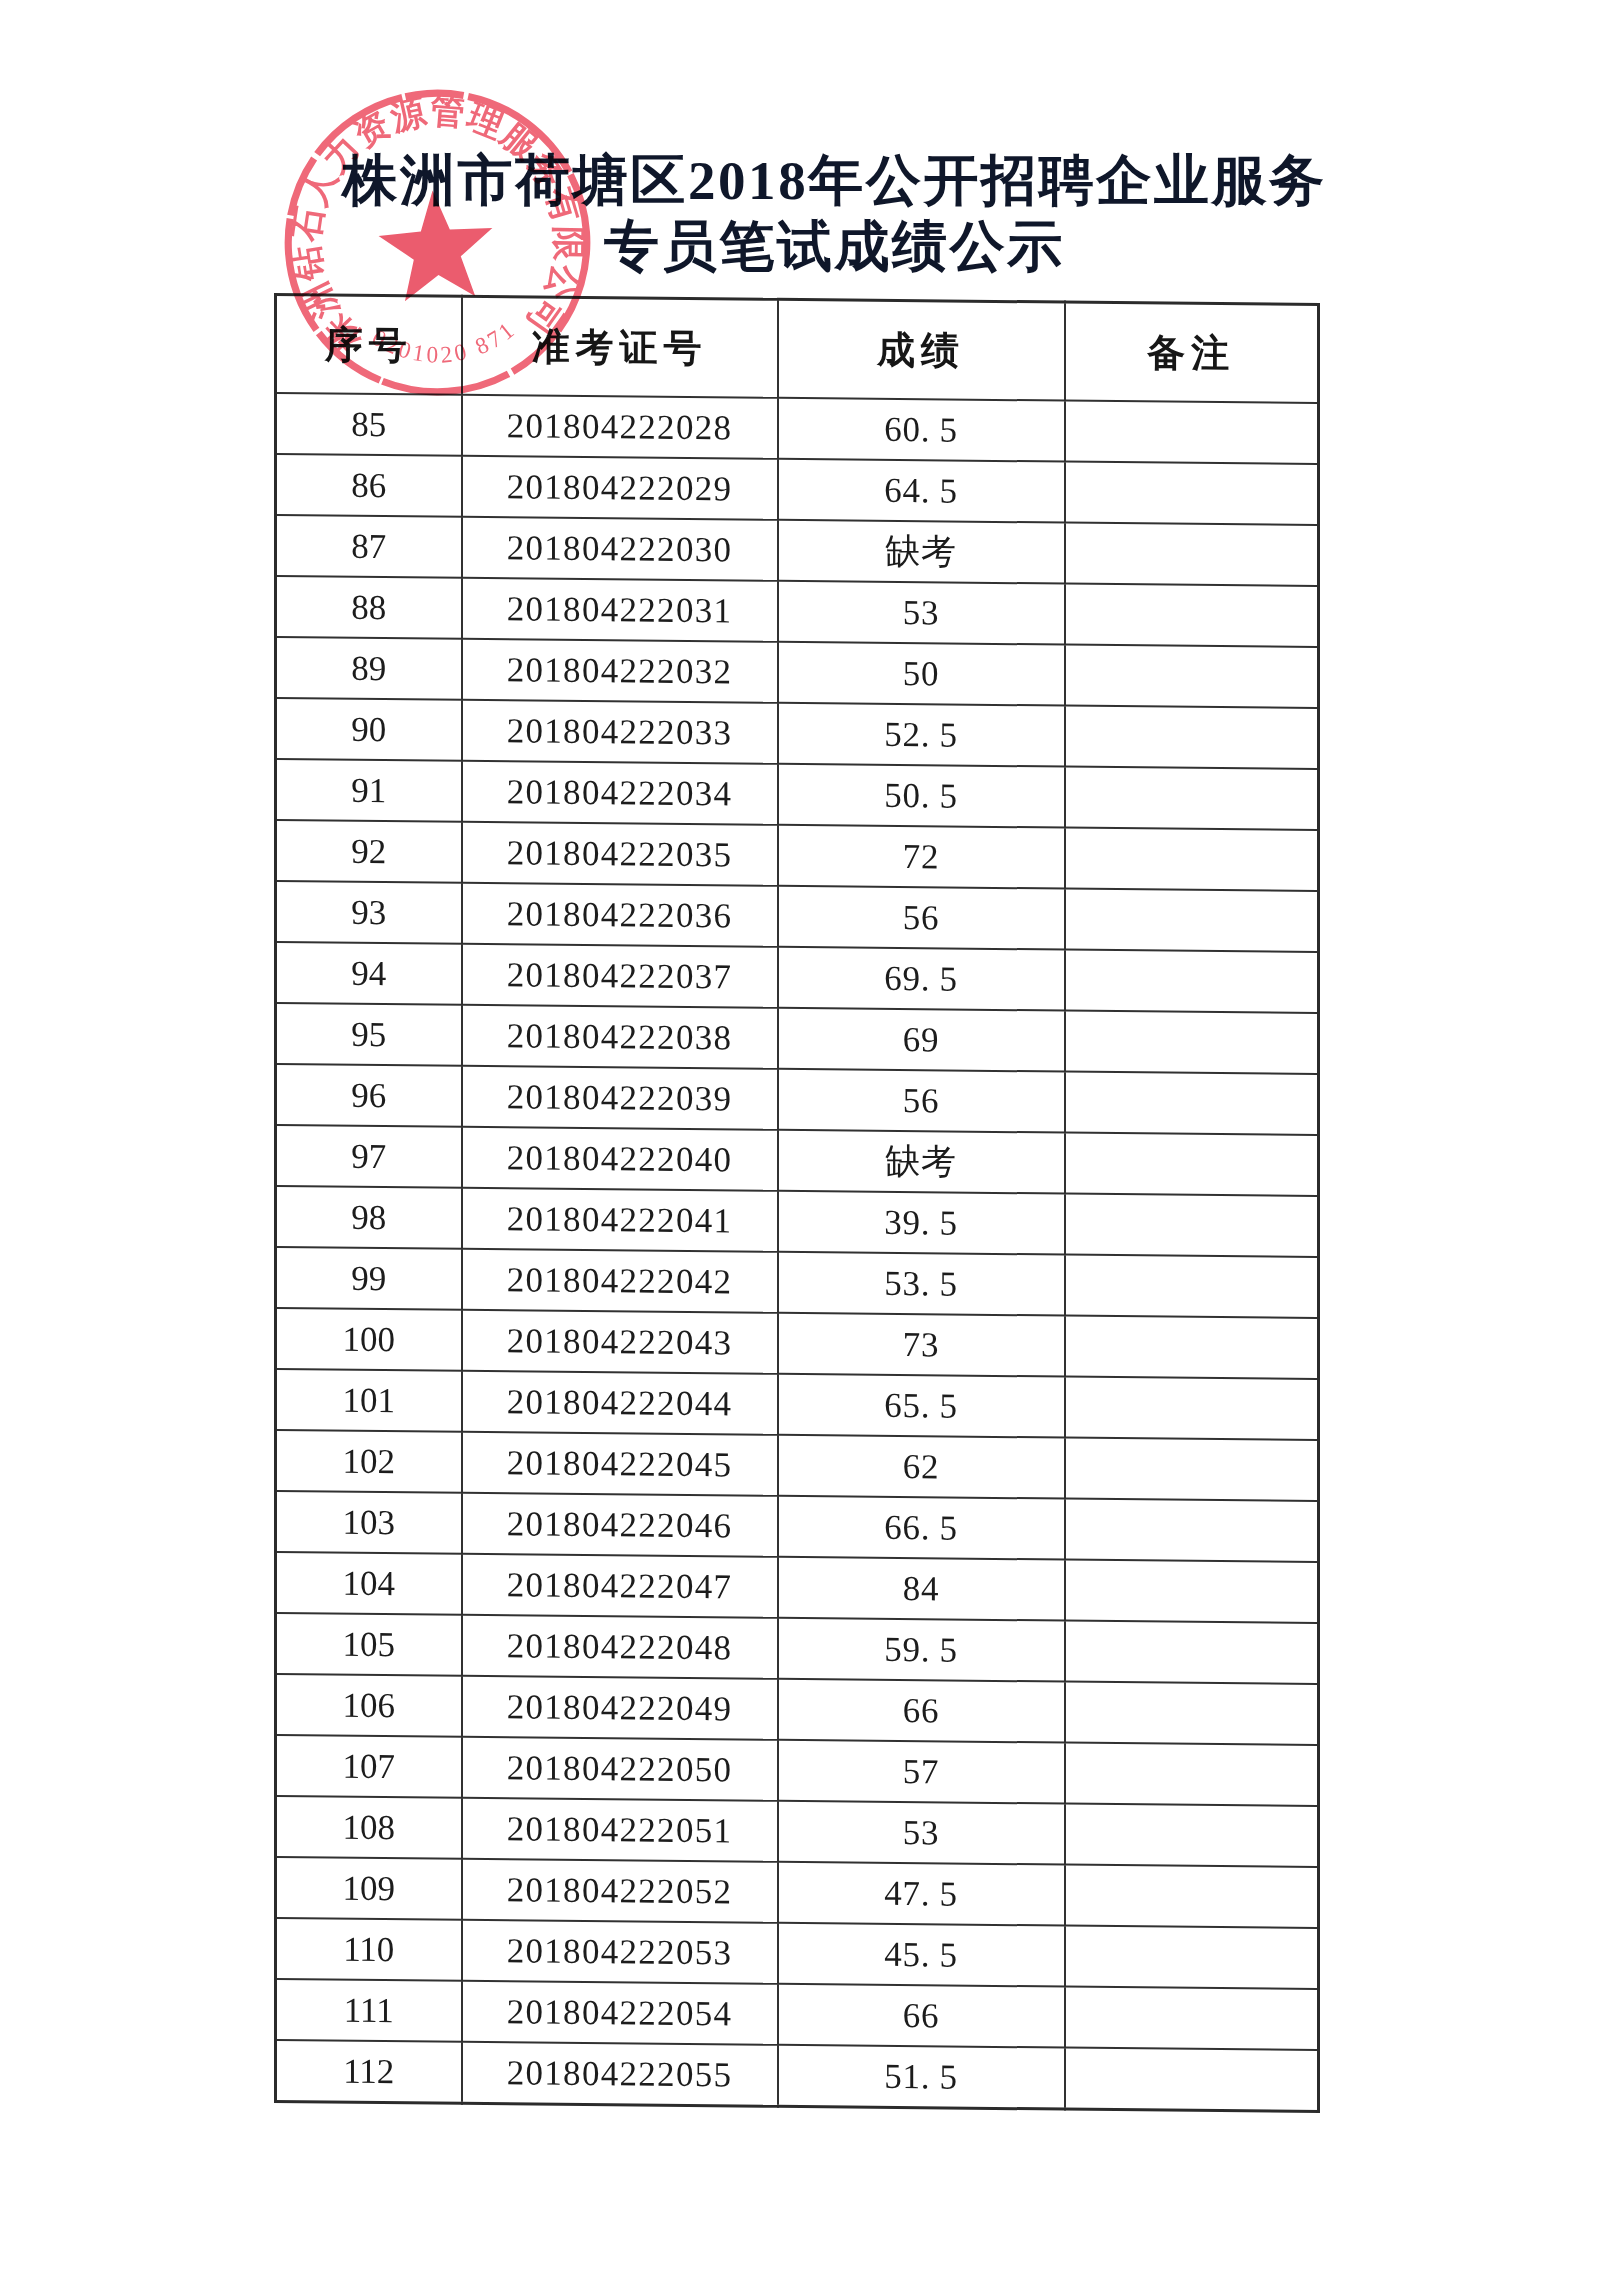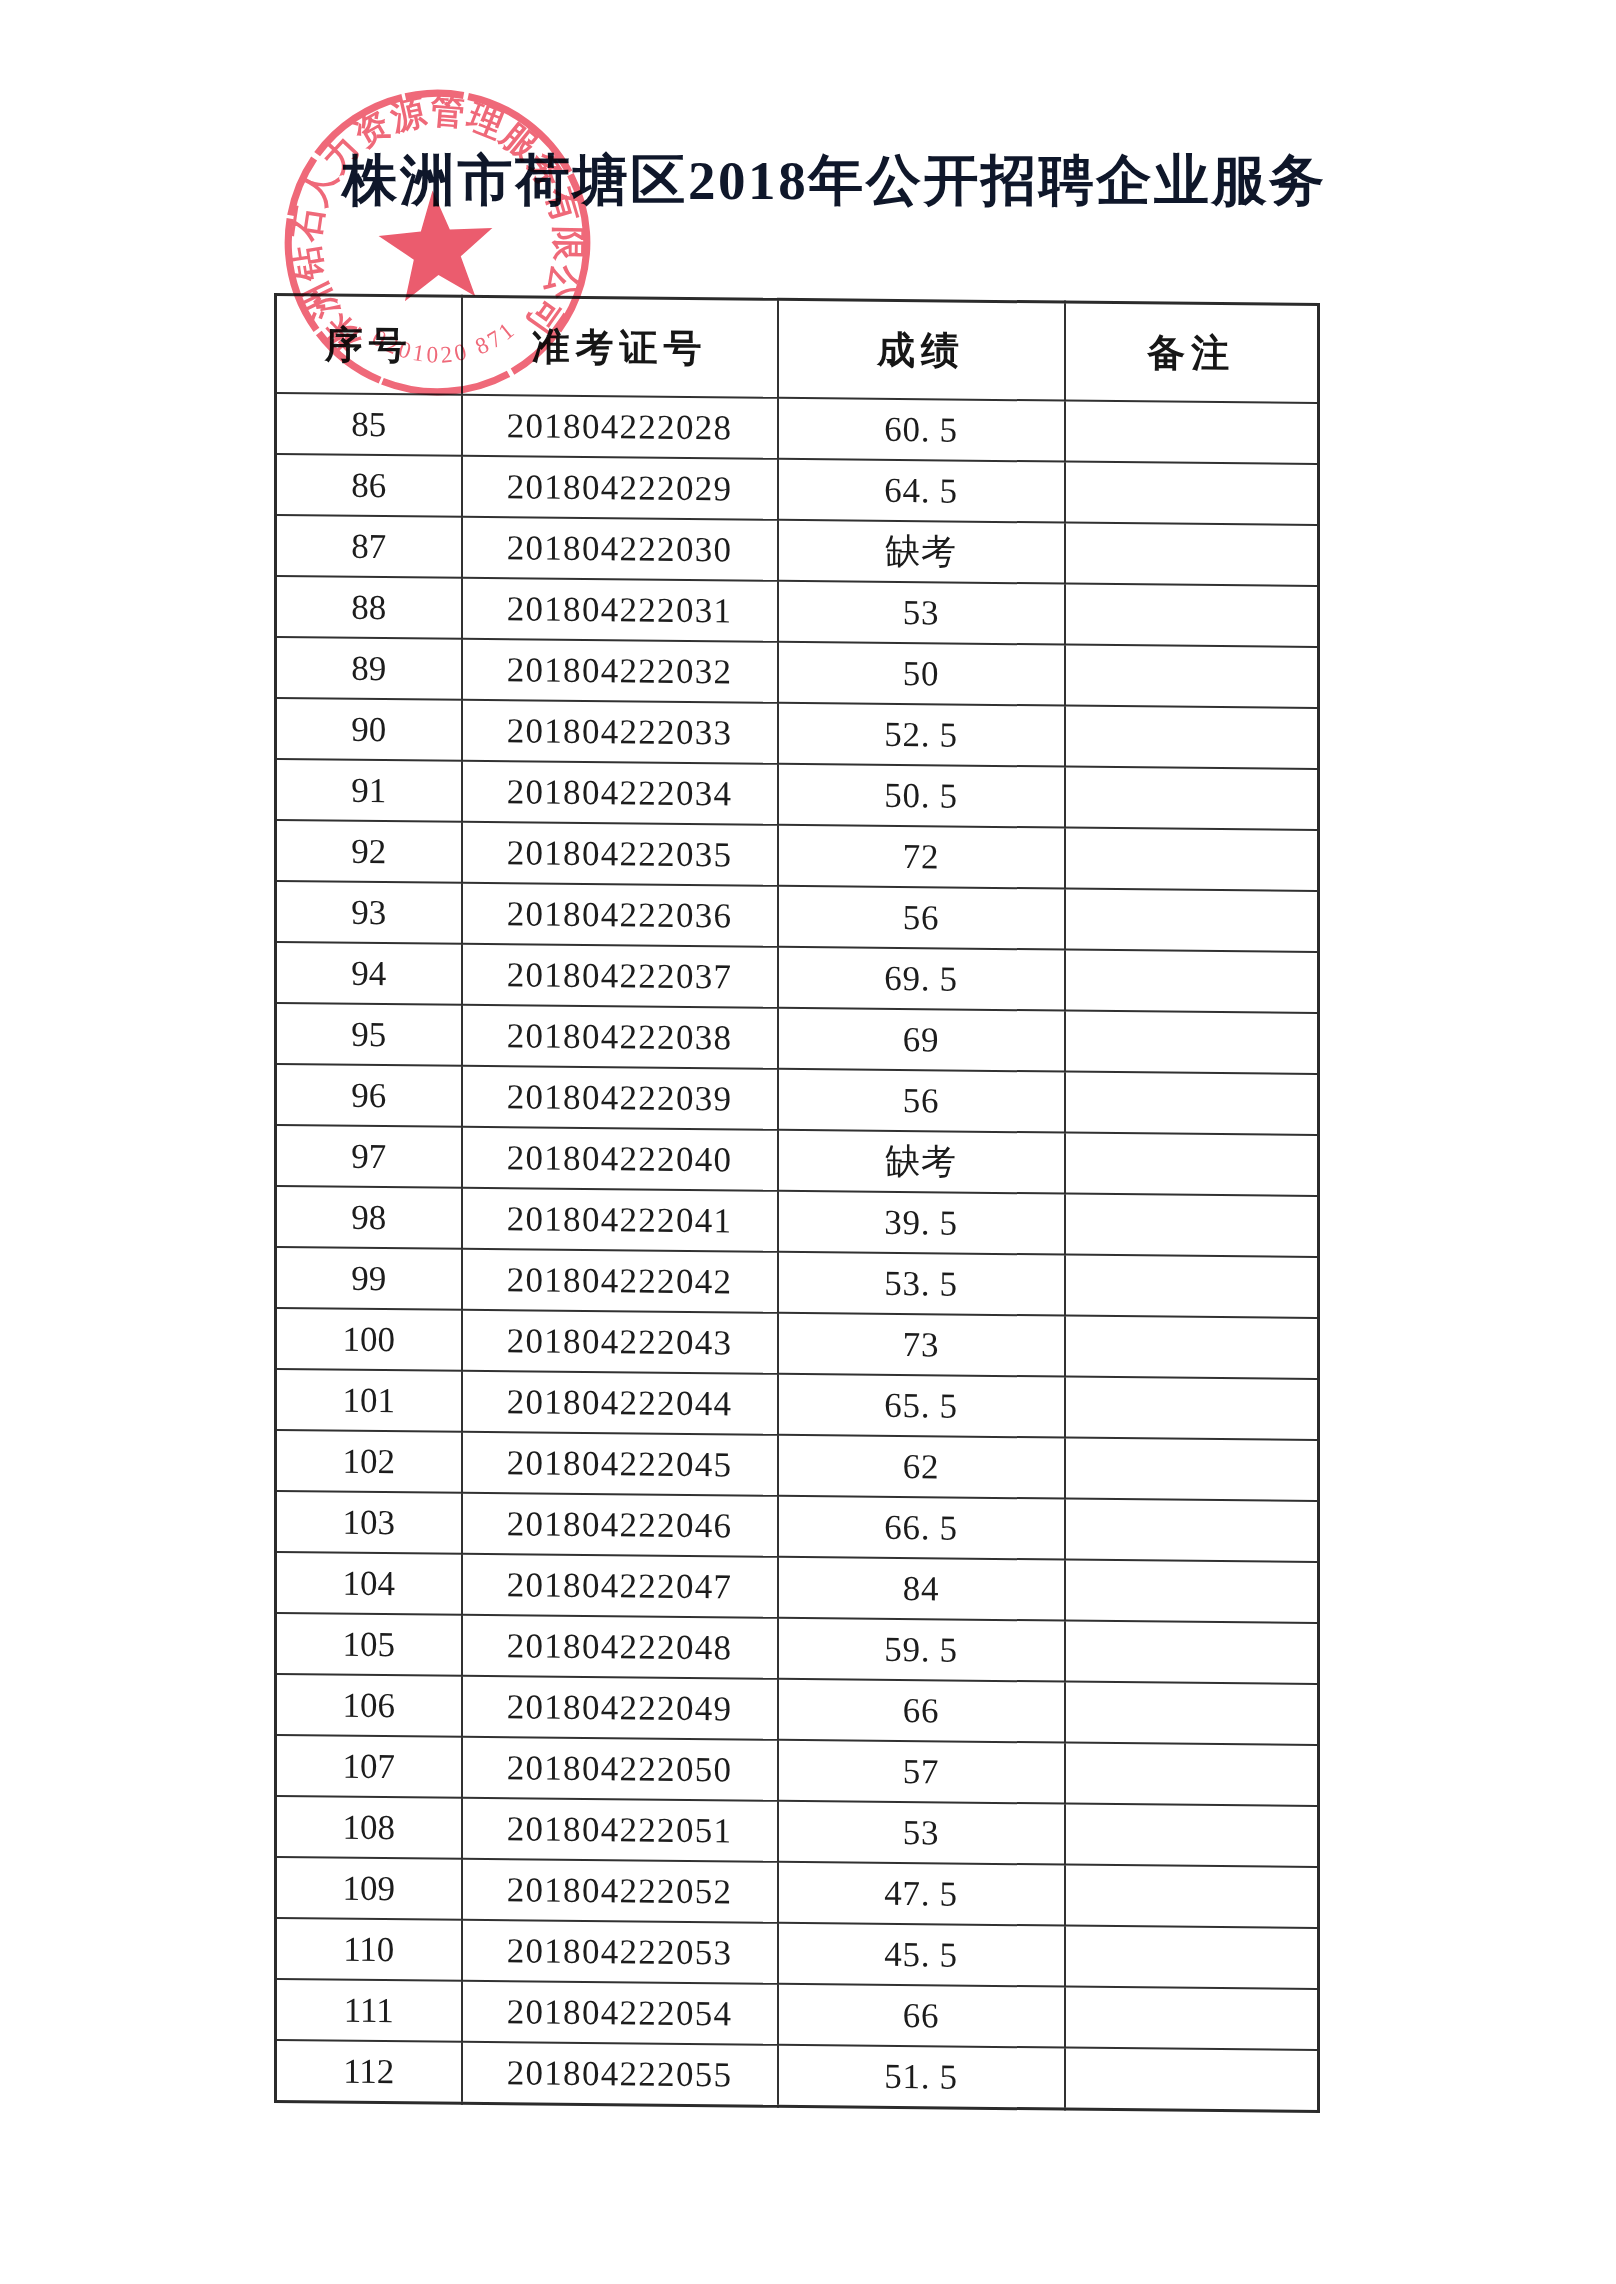--- a/index.html
+++ b/index.html
@@ -73,20 +73,21 @@
   td.c-ticket{letter-spacing:1.3px;}
   td.c-score{font-size:34px;letter-spacing:0.7px;}
 </style>
 </head>
 <body>
 
 <div class="sheet">
 
   <div class="title-block">
     <div>株洲市荷塘区2018年公开招聘企业服务</div>
+    <div>专员笔试成绩公示</div>
   </div>
 
   <svg class="stamp" viewBox="-260 -260 520 520" xmlns="http://www.w3.org/2000/svg">
     <circle cx="0" cy="0" r="229" fill="none" stroke-width="11" stroke-dasharray="160 5 90 7 200 4 120 6 180 5 95 8" stroke="#ee5d6f"></circle>
     <polygon transform="translate(-2,12)" points="0,-92 22.3,-30.7 87.5,-28.4 36.1,11.7 54.1,74.4 0,38 -54.1,74.4 -36.1,11.7 -87.5,-28.4 -22.3,-30.7" fill="#ea4f63"></polygon>
     <defs>
       <path id="seal-arc-top" d="M -129.5,129.5 A 183,183 0 1 1 129.5,129.5" fill="none"></path>
       <path id="seal-arc-bottom" d="M -152,103 A 183,183 0 0 0 152,103" fill="none"></path>
     </defs>
     <text font-size="53" font-weight="bold" letter-spacing="2" font-family="Liberation Serif, DejaVu Serif, serif">

